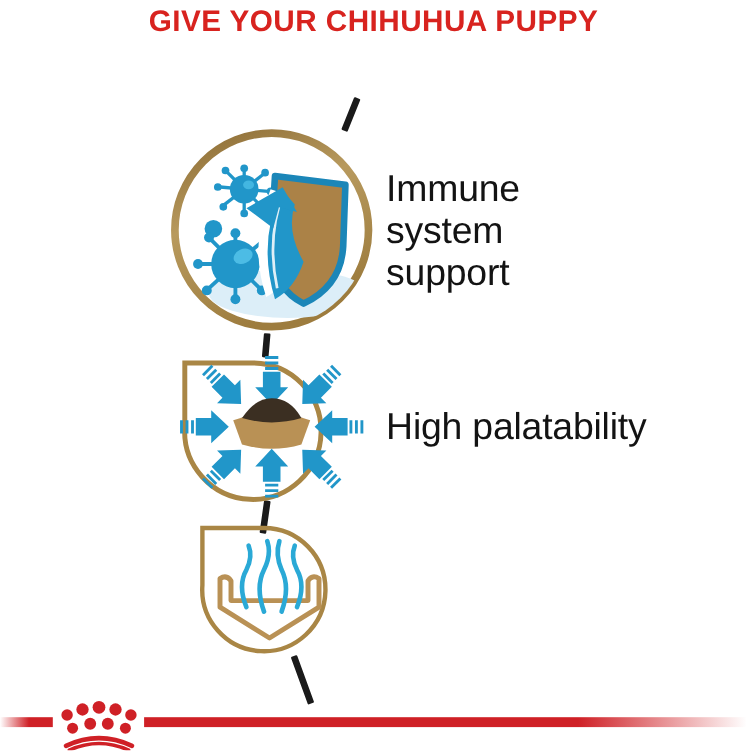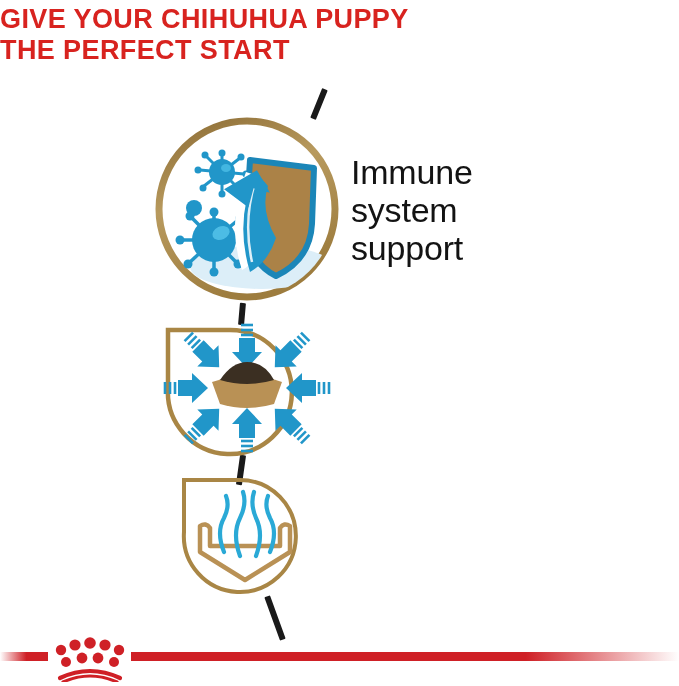--- a/index.html
+++ b/index.html
@@ -15,21 +15,21 @@
     font-family: "Liberation Sans", sans-serif;
     -webkit-font-smoothing: antialiased;
   }
 
   
   #headline {
     position: absolute;
     top: 4px;
     left: 0;
     width: 679px;
-    text-align: left;
+    text-align: center;
     color: #d8231f;
     font-family: "Liberation Sans", sans-serif;
     font-weight: bold;
     font-size: 27px;
     line-height: 31px;
     letter-spacing: 0.4px;
   }
   #headline .hl-line { display: block; white-space: nowrap; }
 
   
@@ -110,21 +110,20 @@
     top: 4px;
     width: 80px;
     height: 48px;
   }
 </style>
 </head>
 <body>
 
 <div id="headline">
   <span class="hl-line">GIVE YOUR CHIHUHUA PUPPY</span>
-  <span class="hl-line">THE PERFECT START</span>
 </div>
 
 <div class="dash" id="dash-top"></div>
 <div class="dash" id="dash-1"></div>
 <div class="dash" id="dash-2"></div>
 <div class="dash" id="dash-3"></div>
 
 <div class="feature-row" id="row-immune">
   <div class="icon-slot">
     <svg width="195" height="195" viewBox="0 0 195 195" xmlns="http://www.w3.org/2000/svg">
@@ -290,20 +289,21 @@
           </g>
         </g>
       </g>
 
       <path d="M 62 64 Q 97 52 132 64 L 124 86 Q 97 94 70 86 Z" fill="#b99155"></path>
       <path d="M 66 63 Q 97 50 128 63 Q 112 57 97 57 Q 82 57 66 63 Z" fill="#b99155"></path>
 
       <path d="M 70 62 Q 82 44 97 44 Q 114 44 124 62 Q 97 70 70 62 Z" fill="#3b2f22"></path>
     </svg>
   </div>
+  <div class="feature-label">High palatability</div>
 </div>
 
 <div class="feature-row" id="row-stool">
   <div class="icon-slot small">
     <svg width="195" height="130" viewBox="0 0 195 130" xmlns="http://www.w3.org/2000/svg">
 
       <path d="M 34 10 L 34 62 A 56 56 0 1 0 90 10 Z" fill="none" stroke="#a98645" stroke-width="4" stroke-linejoin="miter"></path>
 
       <path d="M 50 56 Q 56 52 60 58 L 60 76 L 130 76 L 130 58 Q 134 52 140 56
                L 140 82 L 95 110 L 50 82 Z" fill="none" stroke="#b99155" stroke-width="4.5" stroke-linejoin="round" stroke-linecap="round"></path>

